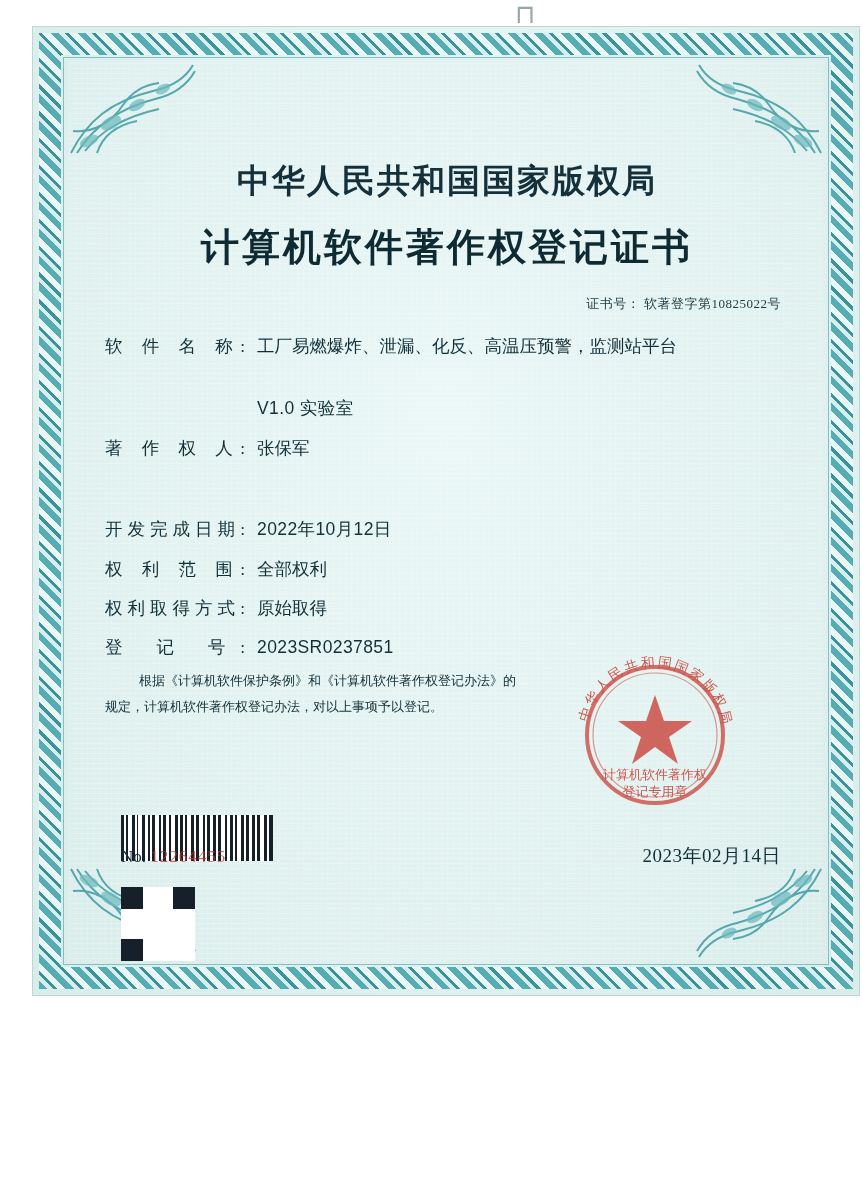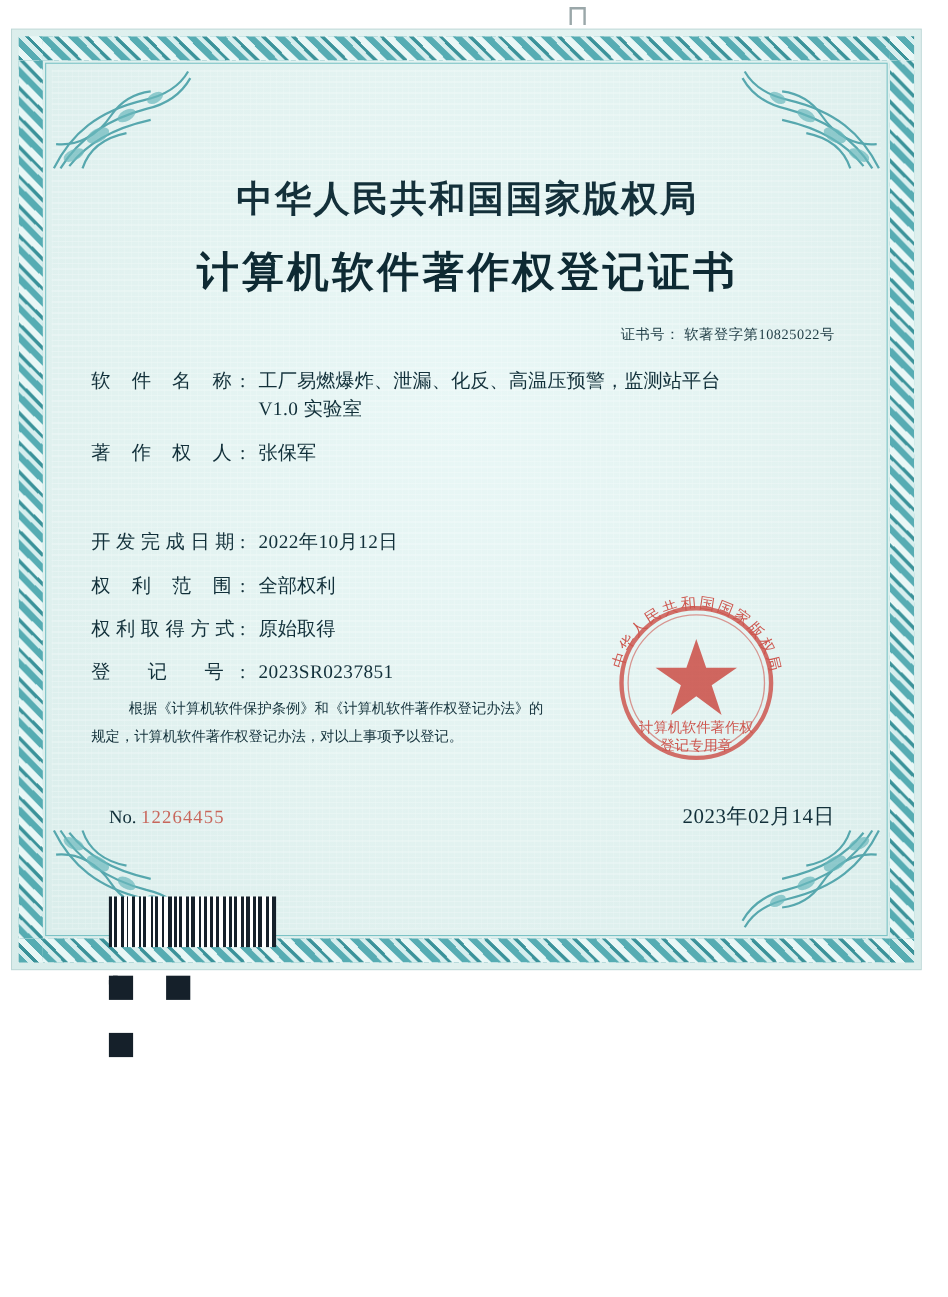--- a/index.html
+++ b/index.html
@@ -23,22 +23,22 @@
     width: 40px; height: 26px;
     color: #9aa7a9;
     font-size: 26px;
     line-height: 26px;
     font-family: "Liberation Serif", serif;
   }
 
   
   .cert {
     position: absolute;
-    left: 10px; top: 26px;
-    width: 828px; height: 856px;
+    left: 32px; top: 26px;
+    width: 828px; height: 970px;
     background:
       radial-gradient(ellipse at 50% 40%, #e9f7f6 0%, #e2f2f0 55%, #d8ecea 100%);
     border: 1px solid #bcd7d6;
     padding-left: 27px;
   }
 
   
   .border-frame {
     position: absolute;
     inset: 6px;
@@ -129,22 +129,23 @@
     white-space: nowrap;
     letter-spacing: 0;
   }
   td.value { padding-left: 6px; line-height: 1.45; }
 
   .label-spread { display: inline-block; width: 140px; text-align: justify; text-align-last: justify; }
 
   .gap-row td { height: 42px; padding: 0; }
 
   .value-mono {
-    font-family: Liberation Serif, serif;
+    font-family: Liberation Sans, sans-serif;
     letter-spacing: .4px;
+    margin-top: 37px;
   }
 
   .paragraph {
     font-size: 13px;
     color: #12303a;
     line-height: 2.0;
     text-align: justify;
     padding-right: 4px;
   }
   .paragraph .indent { display: inline-block; width: 34px; }

